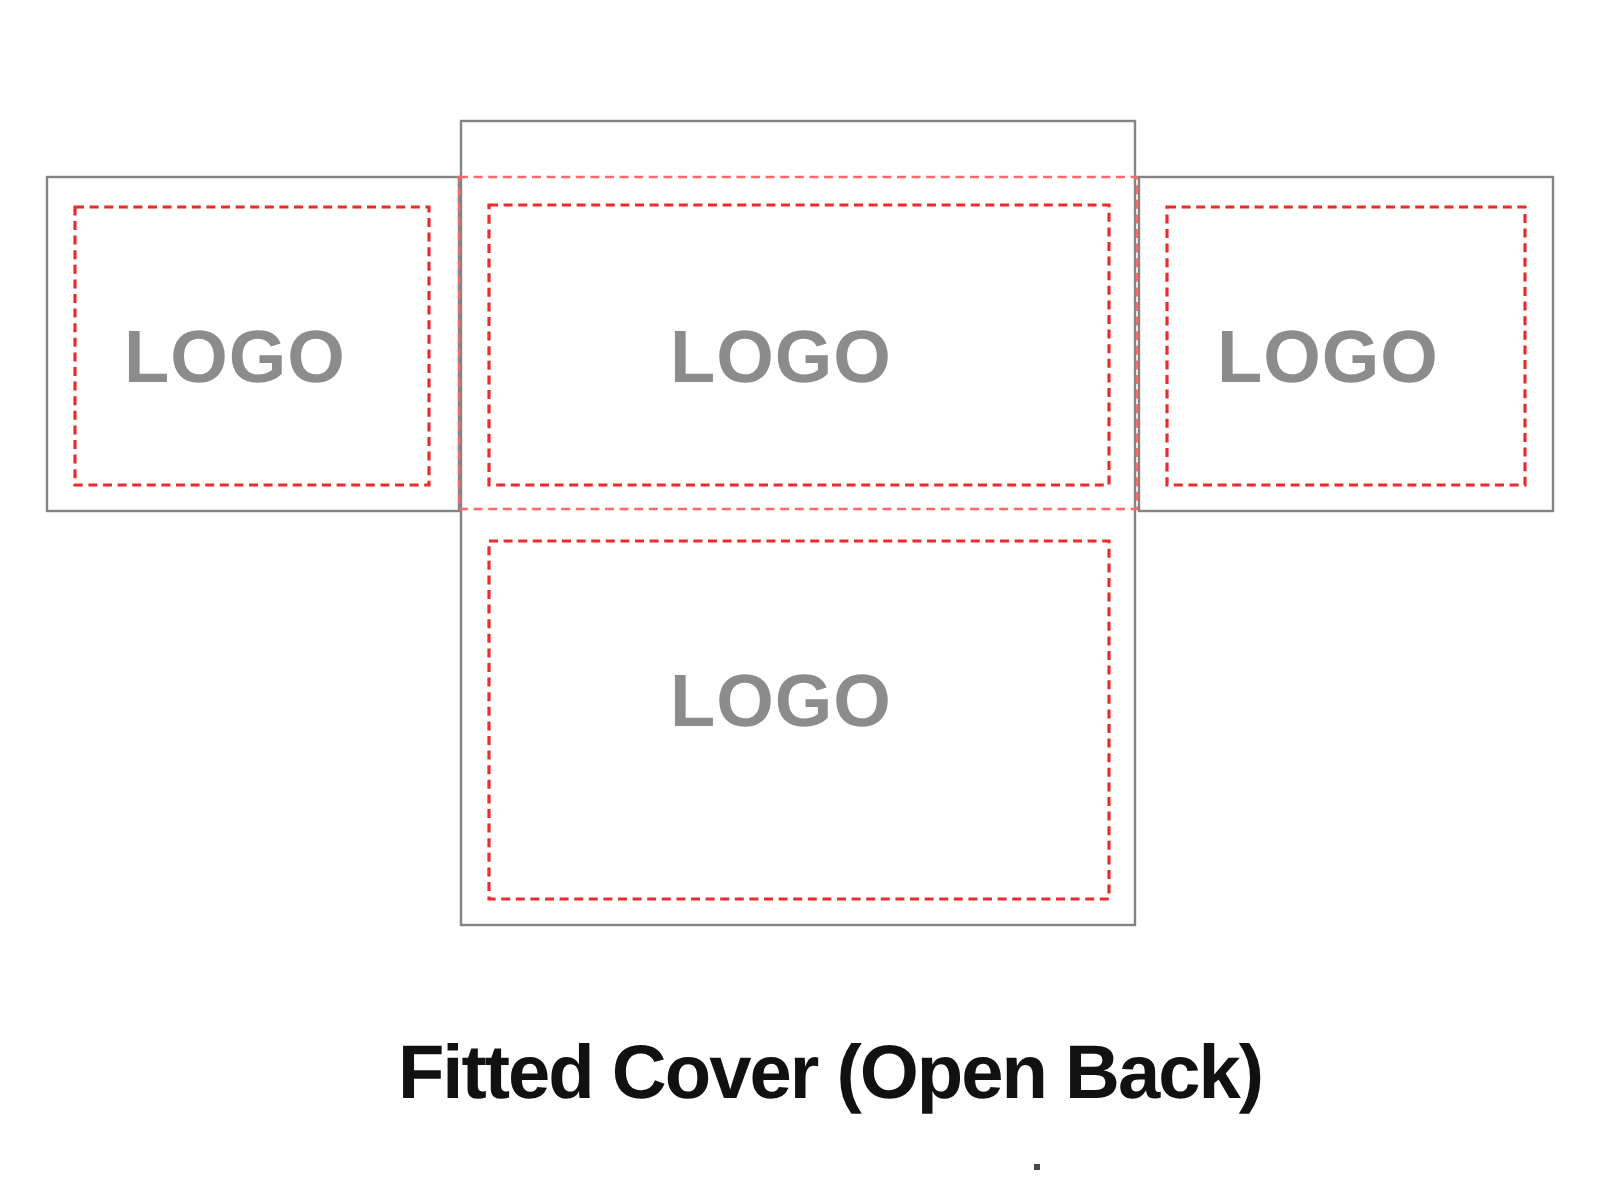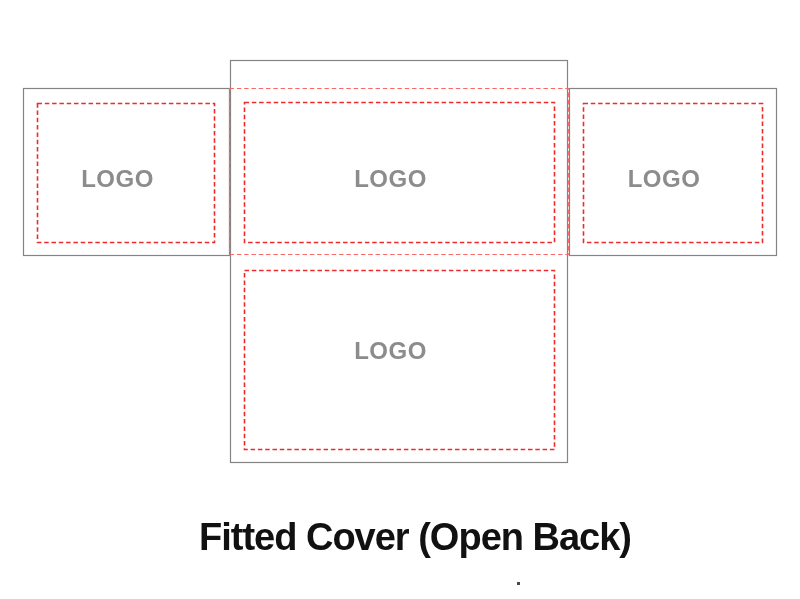--- a/index.html
+++ b/index.html
@@ -42,21 +42,21 @@
   }
   .logo-area {
     position: absolute;
     display: flex;
     align-items: center;
     justify-content: center;
     pointer-events: none;
   }
   .logo-text {
     font-weight: 700;
-    font-size: 24px;
+    font-size: 37px;
     letter-spacing: 0.5px;
     color: var(--logo-text, #8c8c8c);
     transform: translate(-9px, 6px);
   }
   .logo-area.front .logo-text {
     transform: translate(-9px, -9px);
   }
   .logo-area.left-flap  { left: 38px;  top: 103px; width: 177px; height: 140px; }
   .logo-area.back-top   { left: 244px; top: 102px; width: 311px; height: 141px; }
   .logo-area.right-flap { left: 583px; top: 103px; width: 180px; height: 140px; }

